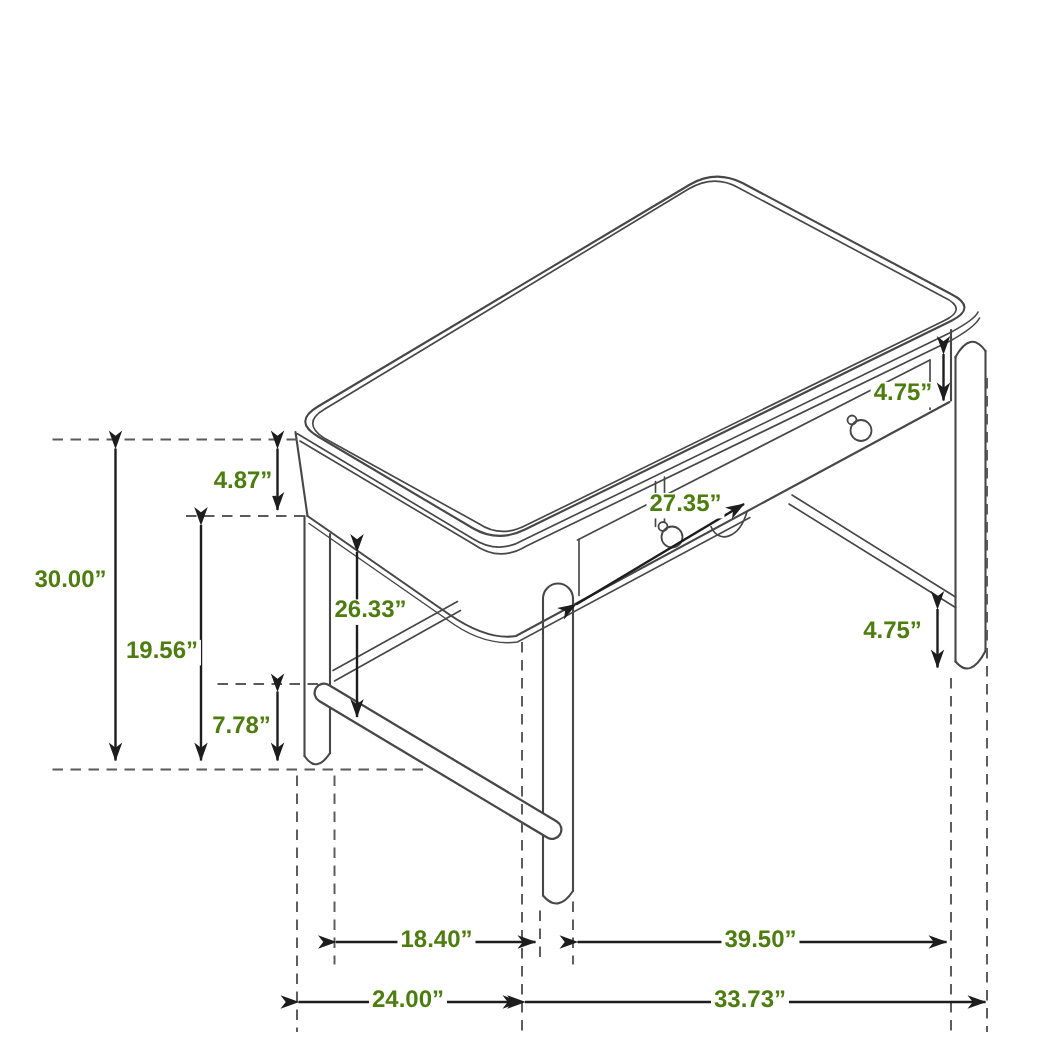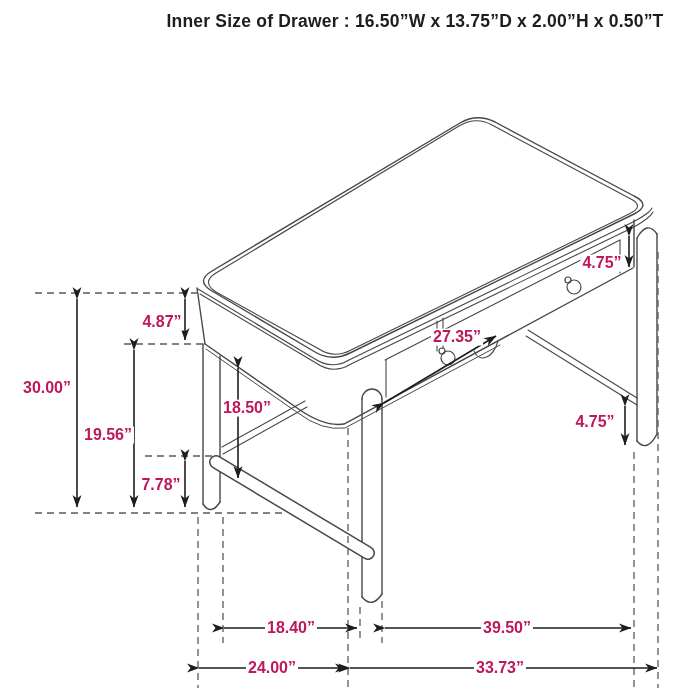--- a/index.html
+++ b/index.html
@@ -3,21 +3,21 @@
 <meta charset="utf-8">
 <style>
   html,body{margin:0;padding:0;background:#fff;}
   #stage{position:relative;width:700px;height:700px;background:#fff;overflow:hidden;
          font-family:"Liberation Sans", sans-serif;}
   #drawing{position:absolute;left:0;top:0;}
   .page-title{position:absolute;transform:translate(-50%,-50%);
          font-size:17.5px;font-weight:bold;color:#1d1d1d;white-space:nowrap;
          letter-spacing:0.2px;}
   .dim-label{position:absolute;transform:translate(-50%,-50%);
-         font-size:16px;font-weight:bold;color:#be185d;background:#ffffff;
+         font-size:16px;font-weight:bold;color:#4d7c0f;background:#ffffff;
          padding:0 2px;white-space:nowrap;line-height:1.05;}
 </style>
 </head>
 <body>
 
 <div id="stage">
 
   <svg id="drawing" width="700" height="700" viewBox="0 0 700 700">
     <defs>
       <marker id="ah" markerUnits="userSpaceOnUse" markerWidth="14" markerHeight="11" refX="12.5" refY="5" orient="auto">
@@ -104,27 +104,26 @@
       <line x1="384" y1="403" x2="496" y2="336" marker-start="url(#ah)" marker-end="url(#ah)"></line>
       <line x1="629" y1="236" x2="629" y2="267" marker-start="url(#ah)" marker-end="url(#ah)"></line>
       <line x1="625" y1="406" x2="625" y2="445" marker-start="url(#ah)" marker-end="url(#ah)"></line>
       <line x1="224" y1="628" x2="357" y2="628" marker-start="url(#ah)" marker-end="url(#ah)"></line>
       <line x1="385" y1="628" x2="631" y2="628" marker-start="url(#ah)" marker-end="url(#ah)"></line>
       <line x1="199" y1="668" x2="347" y2="668" marker-start="url(#ah)" marker-end="url(#ah)"></line>
       <line x1="350" y1="668" x2="657" y2="668" marker-start="url(#ah)" marker-end="url(#ah)"></line>
     </g>
   </svg>
 
-  <div class="page-title" style="left:415px;top:21px">Inner Size of Drawer : 16.50”W x 13.75”D x 2.00”H x 0.50”T</div>
 
   <div class="dim-label" style="left:162px;top:322px">4.87”</div>
   <div class="dim-label" style="left:47px;top:388px">30.00”</div>
   <div class="dim-label" style="left:108px;top:435px">19.56”</div>
   <div class="dim-label" style="left:161px;top:485px">7.78”</div>
-  <div class="dim-label" style="left:247px;top:408px">18.50”</div>
+  <div class="dim-label" style="left:247px;top:408px">26.33”</div>
   <div class="dim-label" style="left:457px;top:337px">27.35”</div>
   <div class="dim-label" style="left:602px;top:263px">4.75”</div>
   <div class="dim-label" style="left:595px;top:422px">4.75”</div>
   <div class="dim-label" style="left:291px;top:628px">18.40”</div>
   <div class="dim-label" style="left:507px;top:628px">39.50”</div>
   <div class="dim-label" style="left:272px;top:668px">24.00”</div>
   <div class="dim-label" style="left:500px;top:668px">33.73”</div>
 </div>
 
 </body></html>

